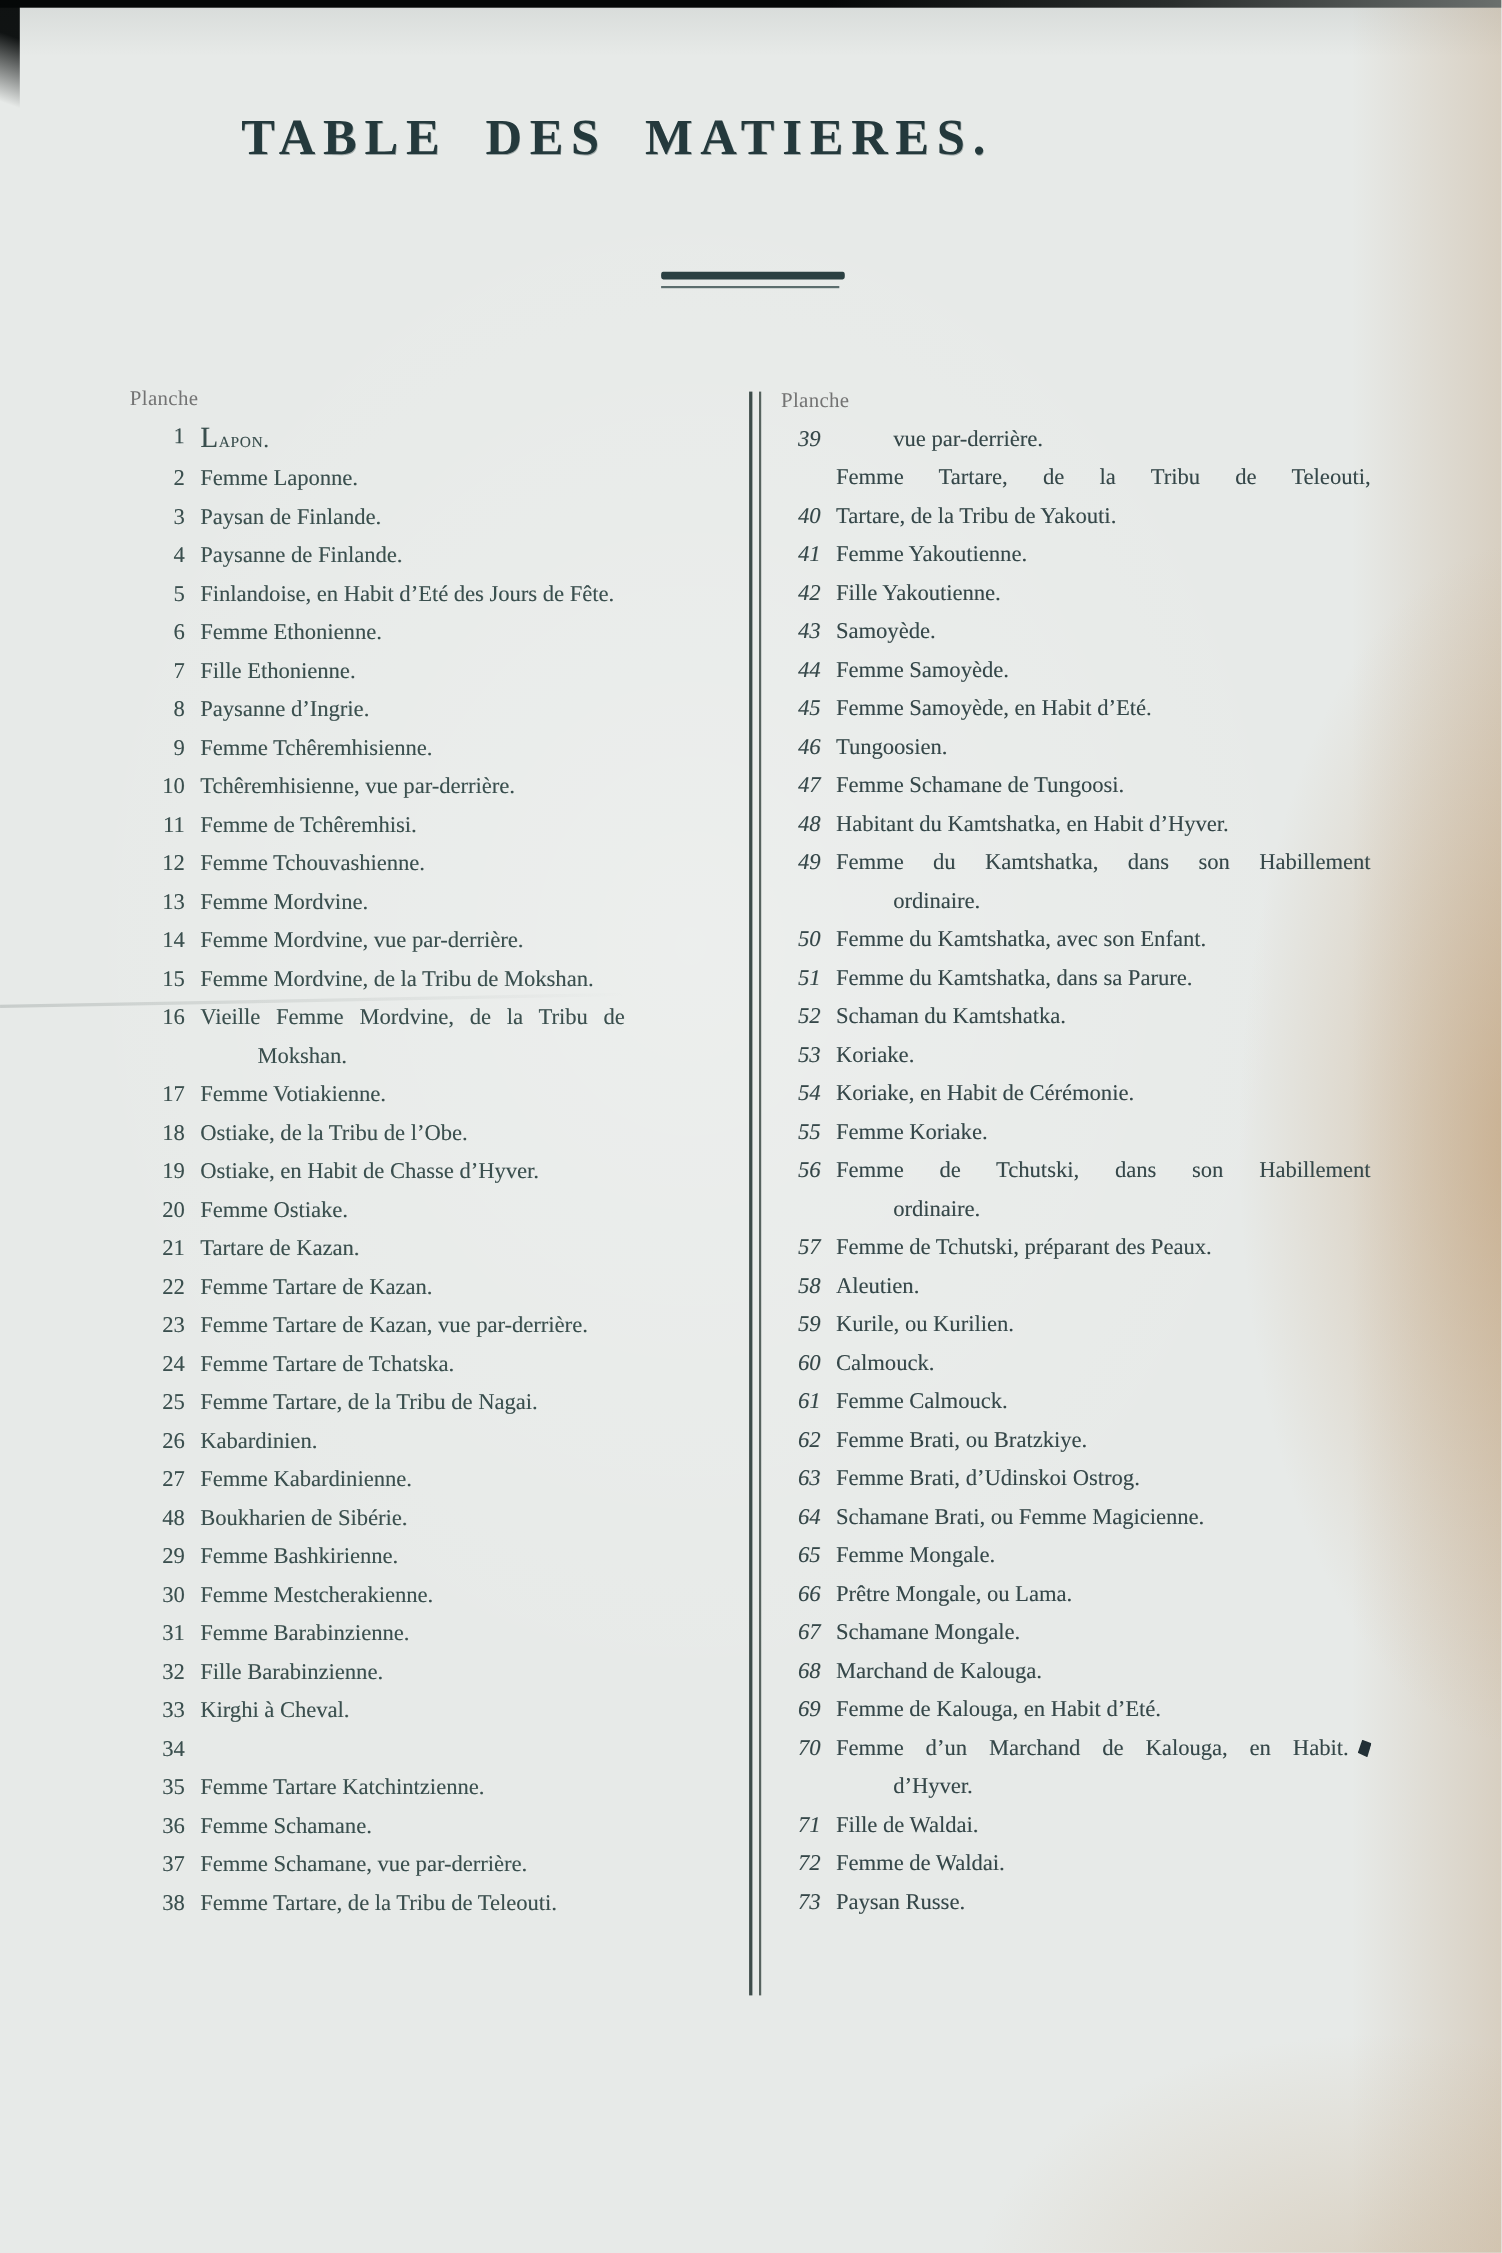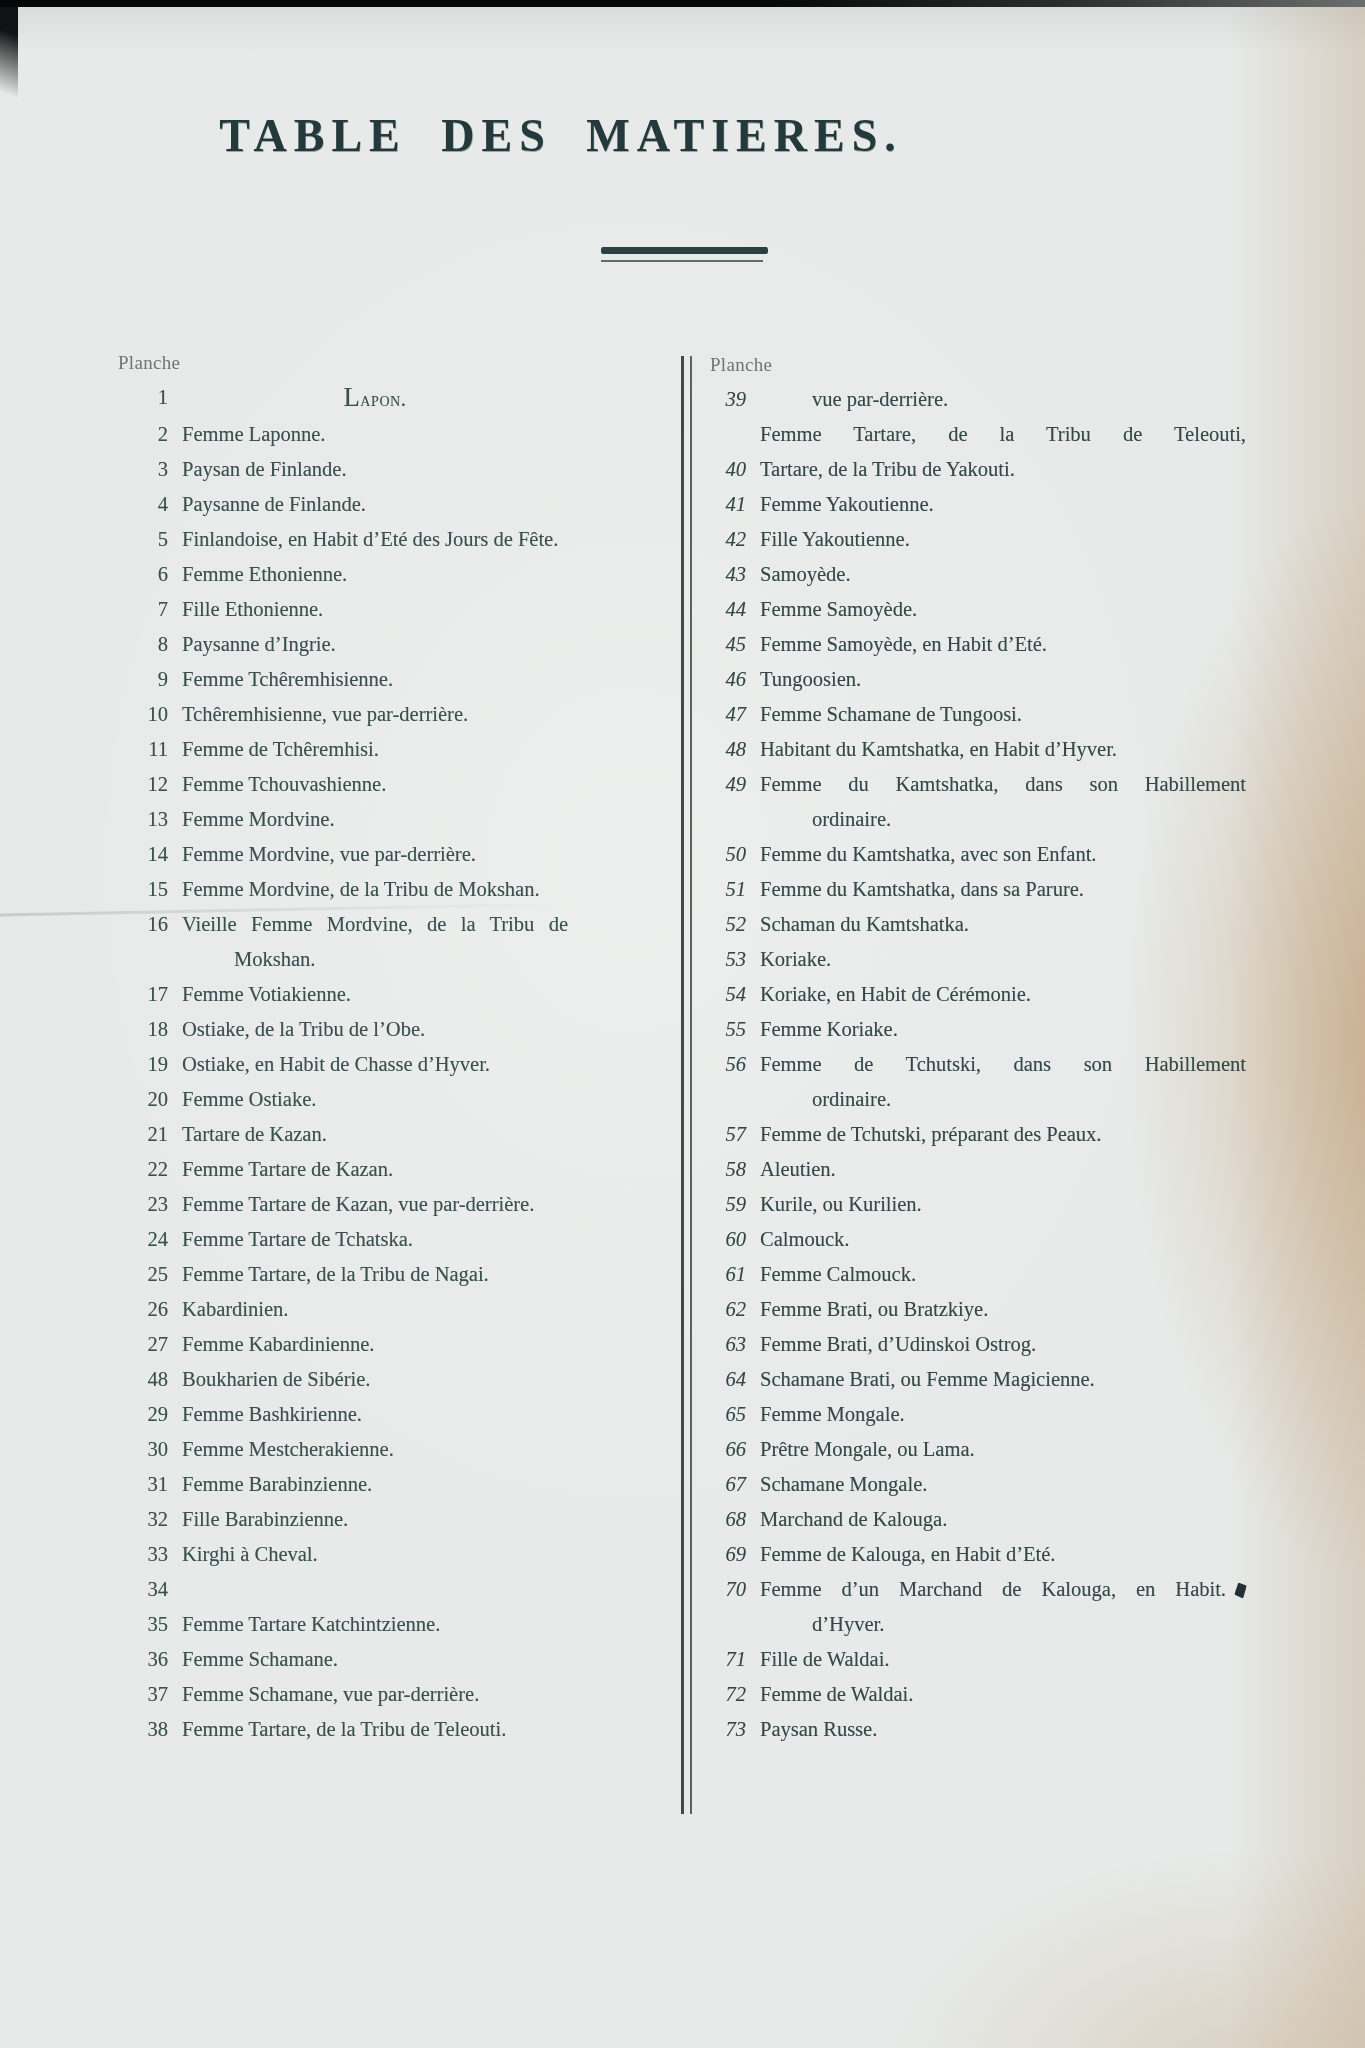--- a/index.html
+++ b/index.html
@@ -27,21 +27,21 @@
     position:absolute; top:0; left:0; width:18px; height:120px;
     background:linear-gradient(200deg, rgba(5,8,8,0.95) 0 28%, rgba(5,8,8,0) 78%);
   }
   .crease {
     position:absolute; left:0; top:908px; width:570px; height:3px;
     background:linear-gradient(to right, rgba(118,128,126,0.28), rgba(118,128,126,0));
     transform:rotate(-1.1deg); pointer-events:none;
   }
 
   .title {
-    position:absolute; left:0; top:78px; width:1122px;
+    position:absolute; left:0; top:67px; width:1122px;
     text-align:center;
     font-size:46px; font-weight:700;
     letter-spacing:7px; word-spacing:16px;
     color:#24393c;
     text-shadow:0.6px 0.8px 0 rgba(22,42,44,0.35);
   }
   .title-rule { position:absolute; left:601px; top:247px; width:167px; }
   .title-rule .thick { height:7px; background:#2b4042; border-radius:2px/3px; }
   .title-rule .thin  { margin-top:6px; height:2px; background:#5b6d6d; width:97%; }
 
@@ -64,21 +64,21 @@
     color:#3a4f4e; font-size:20.5px; line-height:35px;
     text-shadow:0.3px 0.3px 0 rgba(42,62,62,0.30);
   }
   .col-right .entry { color:#354749; }
   .num { flex:0 0 auto; width:70px; text-align:right; }
   .col-right .num { width:56px;font-style:italic; }
   .txt { flex:1 1 auto; margin-left:14px; }
   .line { display:block; white-space:nowrap; }
   .line.fill { white-space:normal; text-align:justify; text-align-last:justify; }
   .line.cont { padding-left:52px; }
-  .sc .txt { font-variant:small-caps; letter-spacing:0.6px;text-align:center; }
+  .sc .txt { font-variant:small-caps; letter-spacing:0.6px; }
   .sc .line::first-letter { font-size:1.3em; }
   .ink-mark {
     display:inline-block; width:11px; height:15px; margin-left:9px;
     background:#223036; vertical-align:-2px;
     clip-path:polygon(20% 0, 100% 12%, 84% 100%, 0 82%);
     transform:rotate(9deg);
   }
 </style>
 </head>
 <body>

